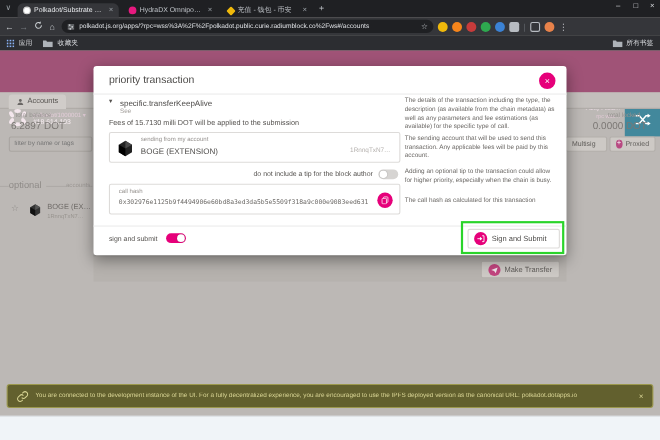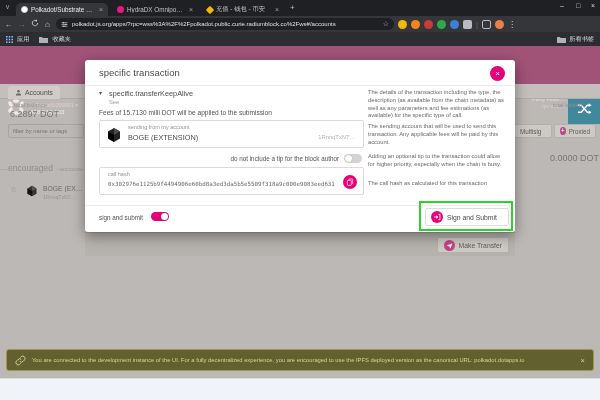--- a/index.html
+++ b/index.html
@@ -220,33 +220,33 @@
           <circle cx="6" cy="4" r="2.2" fill="#6a6765"></circle>
           <path d="M1.5 11c0-2.6 2-3.9 4.5-3.9s4.5 1.3 4.5 3.9z" fill="#6a6765"></path>
         </svg>
       <span>Accounts</span>
     </div>
   </div>
 
   <div class="abs" style="left:14px;top:102px;font-size:5.8px;color:#93908d;">total balance</div>
   <div class="abs" style="left:10px;top:109px;font-size:9px;color:#7b7774;">6.2897 DOT</div>
   <div class="abs" style="right:18px;top:102px;font-size:5.8px;color:#93908d;">total locked</div>
-  <div class="abs" style="right:1px;top:109px;font-size:9px;color:#7b7774;margin-top:44px;">0.0000 DOT</div>
+  <div class="abs" style="right:12px;top:109px;font-size:9px;color:#7b7774;">0.0000 DOT</div>
 
   <input class="abs" style="left: 8px; top: 124px; width: 76px; height: 14px; border: 1px solid rgb(169, 165, 161); background: transparent; font-size: 5.8px; color: rgb(110, 106, 103); padding: 0px 4px; border-radius: 2px;" placeholder="filter by name or tags">
   <div class="btn-dim" style="left:514px;width:38px;">
     <span>Multisig</span>
   </div>
   <div class="btn-dim" style="left:554px;width:42px;">
     <span class="plusdot">+</span>
     <span>Proxied</span>
   </div>
 
   <div class="abs" style="left:0;top:169px;width:84px;border-top:1px solid #aeaaa7;"></div>
-  <div class="abs" style="left:8px;top:163px;font-size:8.5px;color:#8f8b88;background:#bcb8b5;padding-right:4px;">encouraged</div>
+  <div class="abs" style="left:8px;top:163px;font-size:8.5px;color:#8f8b88;background:#bcb8b5;padding-right:4px;">optional</div>
   <div class="abs" style="left:60px;top:166px;font-size:5.5px;color:#9b9793;background:#bcb8b5;">accounts</div>
 
   <div class="abs" style="left:10px;top:185px;font-size:8px;color:#8f8b88;">☆</div>
   <svg class="abs" style="left:26px;top:185px;" width="12" height="12" viewBox="0 0 16 16">
     <path d="M8 1l6 3.5v7L8 15l-6-3.5v-7z" fill="#333"></path>
       <path d="M8 1v7l6-3.5z" fill="#555"></path>
       <path d="M8 8v7l-6-3.5v-7z" fill="#111"></path>
   </svg>
   <div class="abs nowrap" style="left:43px;top:185px;width:42px;font-size:6.8px;color:#6e6a67;">BOGE (EXTENSION)</div>
   <div class="abs nowrap" style="left:43px;top:194px;width:42px;font-size:5.2px;color:#98948f;">1RnnqTxN7…</div>
@@ -256,21 +256,21 @@
       <span class="pinkcircle" style="width:11px;height:11px;background:#c2457f;">
         <svg width="7" height="7" viewBox="0 0 12 12">
             <path d="M1 6l10-4-3 9-2.5-3.5z" fill="#efe7eb"></path>
           </svg>
       </span>
       <span style="font-size:6.8px;color:#5f5c59;">Make Transfer</span>
     </div>
   </div>
 
   <div class="abs modal">
-    <div class="abs" style="left:14px;top:7px;font-size:9.5px;color:#4e4c4a;">specific transaction</div>
+    <div class="abs" style="left:14px;top:7px;font-size:9.5px;color:#4e4c4a;">priority transaction</div>
     <div class="abs pinkcircle" style="right:10px;top:6px;width:15px;height:15px;">
       <span style="color:#fff;font-size:8px;">×</span>
     </div>
     <div class="mdivider" style="top:25px;"></div>
 
     <span class="abs" style="left:14px;top:29px;font-size:6px;color:#55524f;">▾</span>
     <span class="abs" style="left:24px;top:29px;font-size:7.3px;color:#4e4c4a;">specific.transferKeepAlive</span>
     <span class="abs" style="left:24px;top:39px;font-size:5.8px;color:#a5a19d;">See</span>
     <span class="abs" style="left:14px;top:49px;font-size:6.6px;color:#55524f;">Fees of 15.7130 milli DOT will be applied to the submission</span>
 

